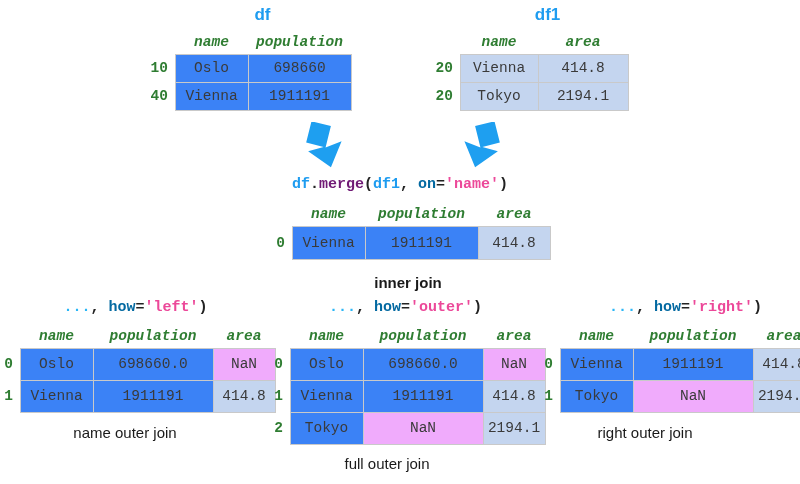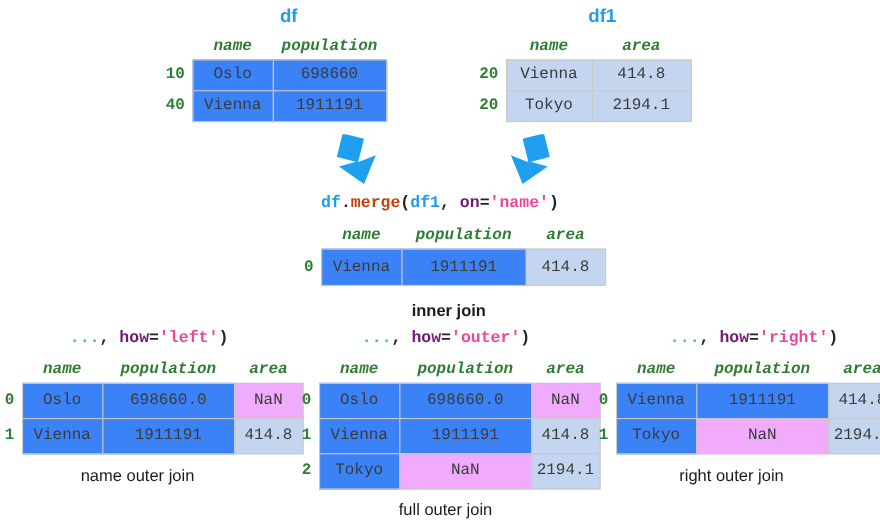--- a/index.html
+++ b/index.html
@@ -31,22 +31,22 @@
   
   .code {
     font-family: "Liberation Mono", monospace;
     font-weight: bold;
     font-size: 15px;
     color: #222222;
     white-space: pre;
     text-align: center;
   }
   .tok-var  { color: #1e9cf0; }
-  .tok-fn   { color: #c2410c; }
-  .tok-kw   { color: #701a75; }
+  .tok-fn   { color: #701a75; }
+  .tok-kw   { color: #0369a1; }
   .tok-str  { color: #ec4899; }
   .tok-punc { color: #222222; }
   .tok-dots { color: #29b6f6; }
 
   
   .dftable {
     display: grid;
     font-family: "Liberation Mono", monospace;
     font-size: 14.5px;
     color: #3a3a3a;
@@ -186,32 +186,32 @@
       <div class="icell">1</div>
       <div class="cell c-orange">Vienna</div>
       <div class="cell c-orange">1911191</div>
       <div class="cell c-blue">414.8</div>
       <div class="icell">2</div>
       <div class="cell c-orange">Tokyo</div>
       <div class="cell c-nan">NaN</div>
       <div class="cell c-blue">2194.1</div>
     </div>
   </div>
-<div class="abs caption" style="left:280px; top:455px; width:250px;">full outer join</div>
+<div class="abs caption" style="left:262px; top:455px; width:250px;">full outer join</div>
 
 <div class="abs code" id="code-right" style="left:568px; top:299px; width:235px;"><span class="tok-dots">...</span><span class="tok-punc">, </span><span class="tok-kw">how</span><span class="tok-punc">=</span><span class="tok-str">'right'</span><span class="tok-punc">)</span></div>
 <div class="abs" id="tbl-right" style="left:540px; top:327px;">
     <div class="dftable" style="grid-template-columns: 20px 73px 120px 62px; grid-auto-rows: 32px; grid-template-rows: 21px repeat(2, 32px);">
       <div class="hcell" style="height: auto;"></div>
       <div class="hcell">name</div>
       <div class="hcell">population</div>
       <div class="hcell">area</div>
       <div class="icell">0</div>
       <div class="cell c-orange">Vienna</div>
       <div class="cell c-orange">1911191</div>
       <div class="cell c-blue">414.8</div>
       <div class="icell">1</div>
       <div class="cell c-orange">Tokyo</div>
       <div class="cell c-nan">NaN</div>
       <div class="cell c-blue">2194.1</div>
     </div>
   </div>
-<div class="abs caption" style="left:540px; top:424px; width:250px;">right outer join</div>
+<div class="abs caption" style="left:520px; top:424px; width:250px;">right outer join</div>
 
 </body></html>

